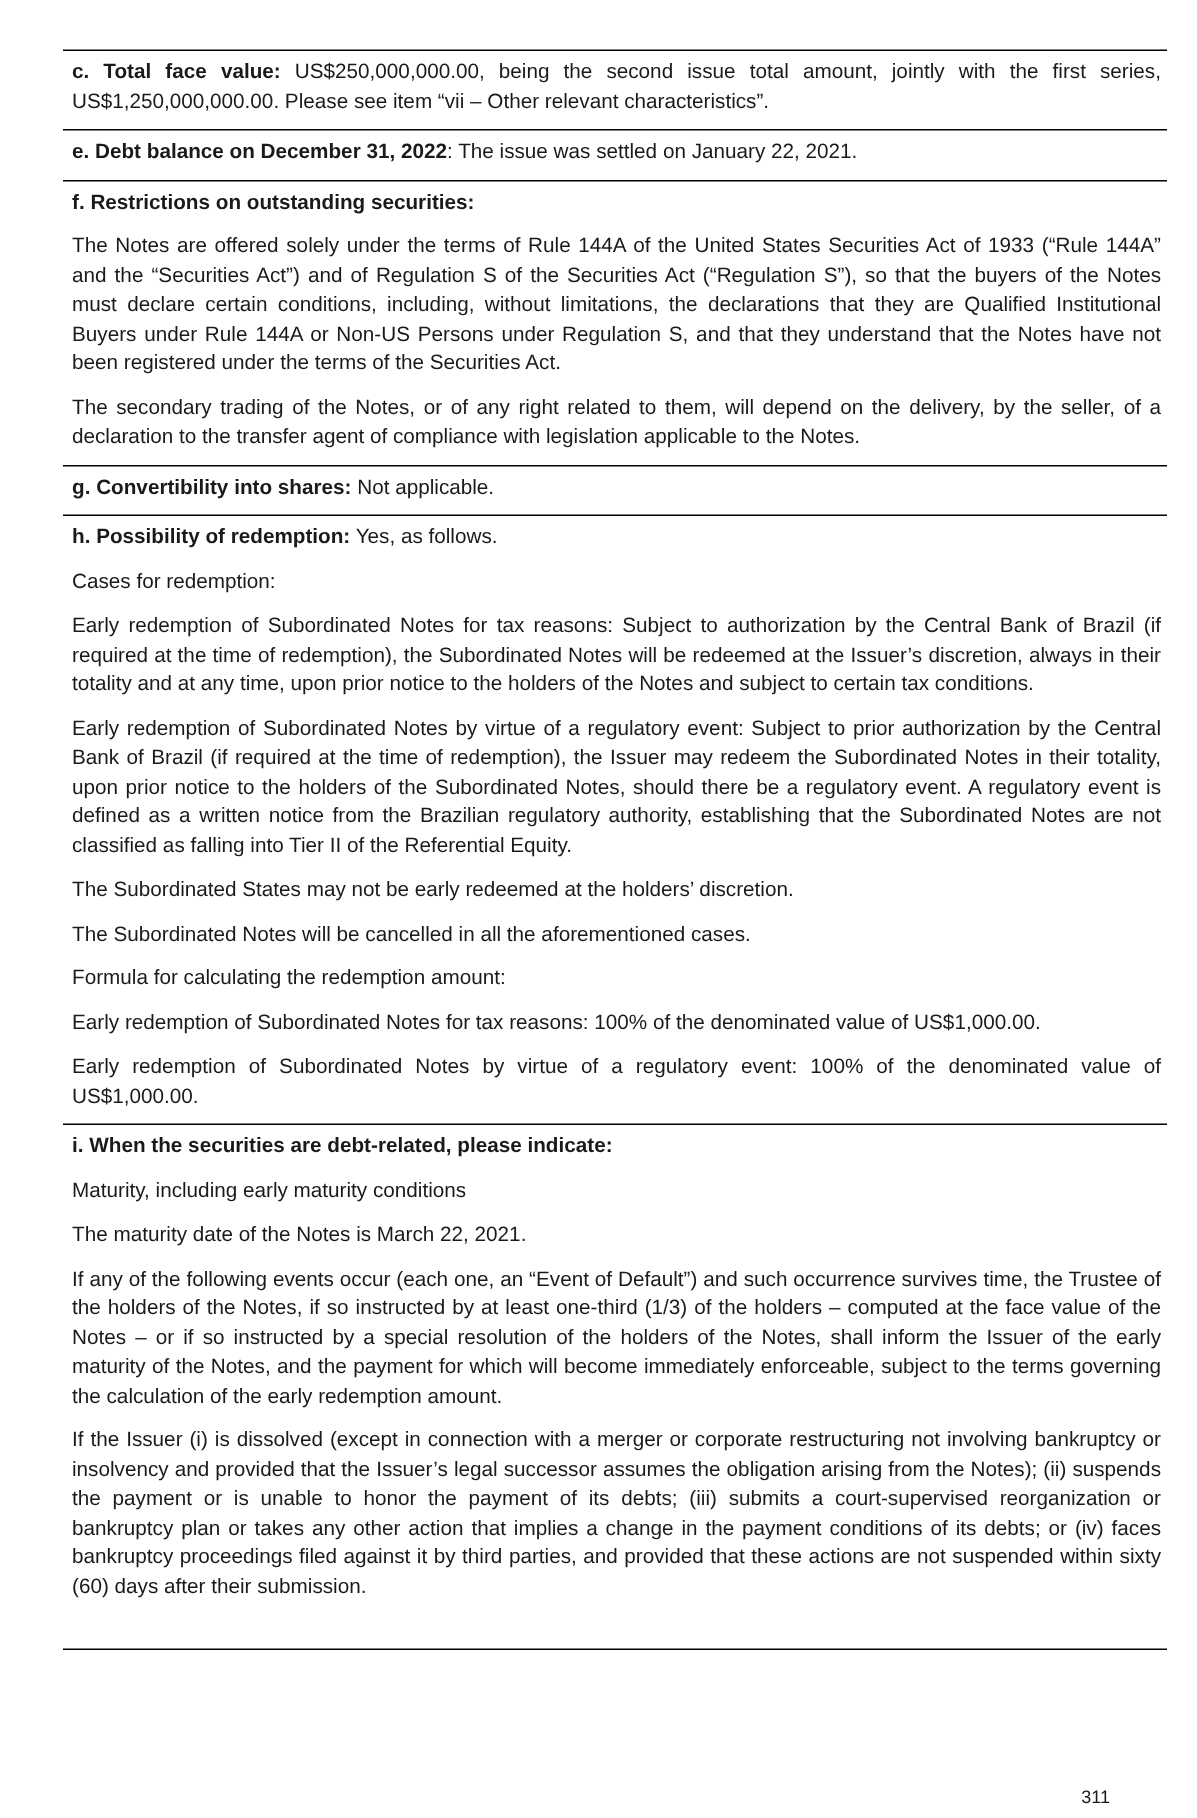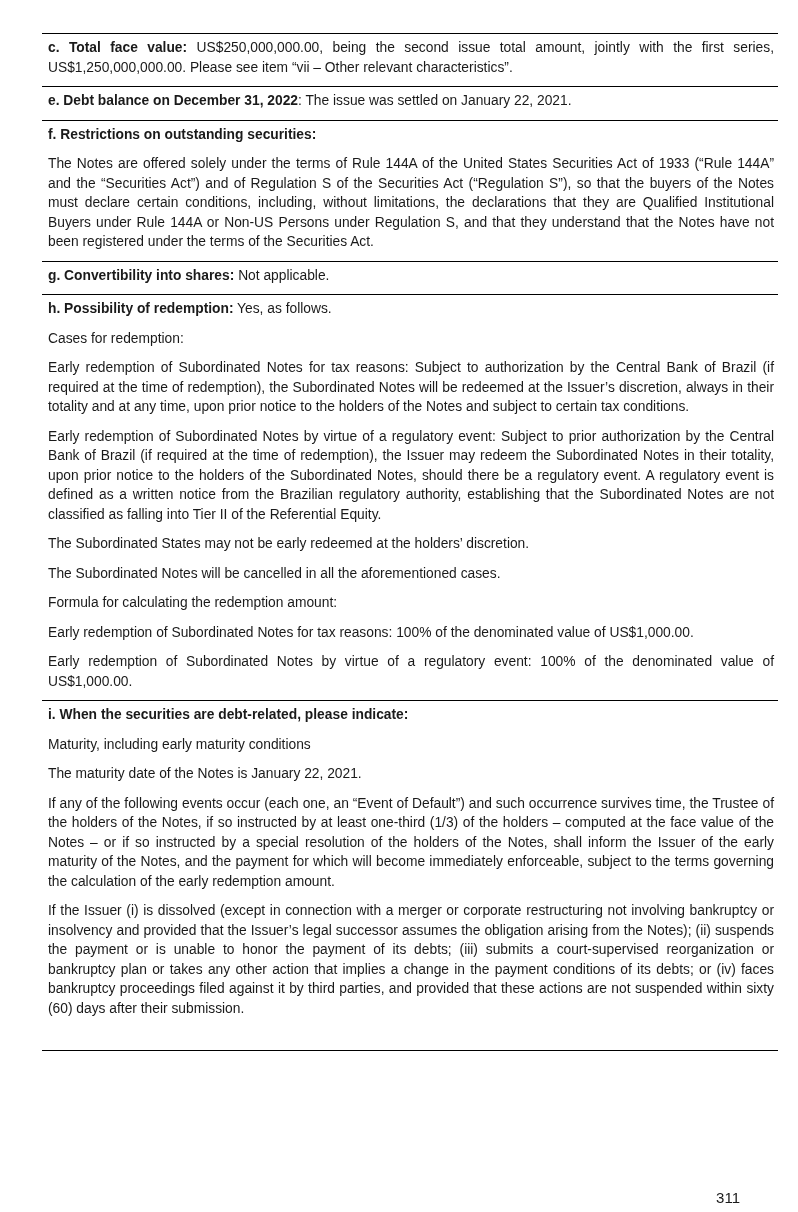--- a/index.html
+++ b/index.html
@@ -27,21 +27,21 @@
     padding-bottom: 32px;
   }
   .row p { text-align: justify; margin-top: 10px; }
   .row p.intro { margin-top: 0; }
   .b { font-weight: bold; }
   .subhead { font-weight: normal; text-align: left !important; }
   .page-number {
     position: absolute;
     top: 1191px;
     right: 58px;
-    font-size: 15px;
+    font-size: 12px;
     line-height: 14px;
     color: #1a1a1a;
   }
 </style>
 </head>
 <body>
 
 <div class="doc">
 
   <div class="row">
@@ -49,20 +49,21 @@
   </div>
 
 
   <div class="row">
     <p class="intro"><span class="b">e. Debt balance on December 31, 2022</span><span>: The issue was settled on January 22, 2021.</span></p>
   </div>
 
   <div class="row">
     <p class="intro"><span class="b">f. Restrictions on outstanding securities:</span></p>
     <p>The Notes are offered solely under the terms of Rule 144A of the United States Securities Act of 1933 (“Rule 144A” and the “Securities Act”) and of Regulation S of the Securities Act (“Regulation S”), so that the buyers of the Notes must declare certain conditions, including, without limitations, the declarations that they are Qualified Institutional Buyers under Rule 144A or Non-US Persons under Regulation S, and that they understand that the Notes have not been registered under the terms of the Securities Act.</p>
+    <p>The secondary trading of the Notes, or of any right related to them, will depend on the delivery, by the seller, of a declaration to the transfer agent of compliance with legislation applicable to the Notes.</p>
   </div>
 
   <div class="row">
     <p class="intro"><span class="b">g. Convertibility into shares:</span><span> Not applicable.</span></p>
   </div>
 
   <div class="row">
     <p class="intro"><span class="b">h. Possibility of redemption:</span><span> Yes, as follows.</span></p>
     <p class="subhead">Cases for redemption:</p>
     <p>Early redemption of Subordinated Notes for tax reasons: Subject to authorization by the Central Bank of Brazil (if required at the time of redemption), the Subordinated Notes will be redeemed at the Issuer’s discretion, always in their totality and at any time, upon prior notice to the holders of the Notes and subject to certain tax conditions.</p>
@@ -70,20 +71,20 @@
     <p>The Subordinated States may not be early redeemed at the holders’ discretion.</p>
     <p>The Subordinated Notes will be cancelled in all the aforementioned cases.</p>
     <p class="subhead">Formula for calculating the redemption amount:</p>
     <p>Early redemption of Subordinated Notes for tax reasons: 100% of the denominated value of US$1,000.00.</p>
     <p>Early redemption of Subordinated Notes by virtue of a regulatory event: 100% of the denominated value of US$1,000.00.</p>
   </div>
 
   <div class="row last">
     <p class="intro"><span class="b">i. When the securities are debt-related, please indicate:</span></p>
     <p>Maturity, including early maturity conditions</p>
-    <p>The maturity date of the Notes is January 22, 2021.</p>
+    <p>The maturity date of the Notes is March 22, 2021.</p>
     <p>If any of the following events occur (each one, an “Event of Default”) and such occurrence survives time, the Trustee of the holders of the Notes, if so instructed by at least one-third (1/3) of the holders – computed at the face value of the Notes – or if so instructed by a special resolution of the holders of the Notes, shall inform the Issuer of the early maturity of the Notes, and the payment for which will become immediately enforceable, subject to the terms governing the calculation of the early redemption amount.</p>
     <p>If the Issuer (i) is dissolved (except in connection with a merger or corporate restructuring not involving bankruptcy or insolvency and provided that the Issuer’s legal successor assumes the obligation arising from the Notes); (ii) suspends the payment or is unable to honor the payment of its debts; (iii) submits a court-supervised reorganization or bankruptcy plan or takes any other action that implies a change in the payment conditions of its debts; or (iv) faces bankruptcy proceedings filed against it by third parties, and provided that these actions are not suspended within sixty (60) days after their submission.</p>
   </div>
 
 </div>
 
 <div class="page-number">311</div>
 
 </body></html>

